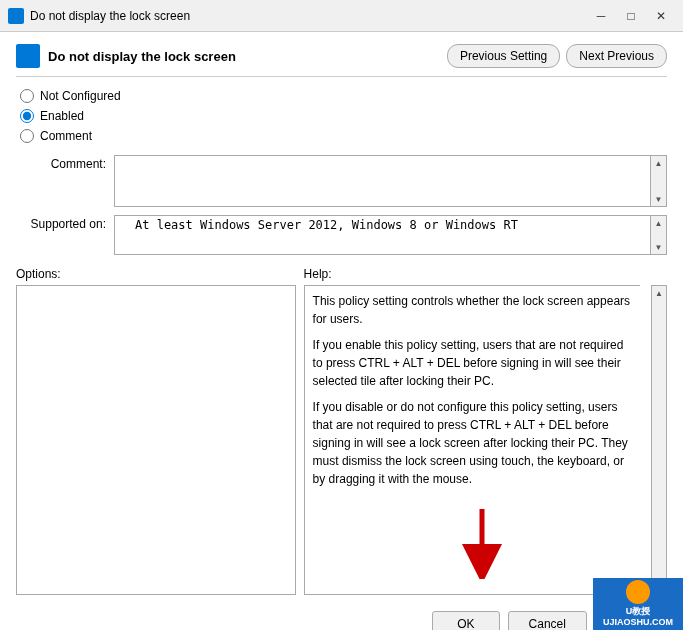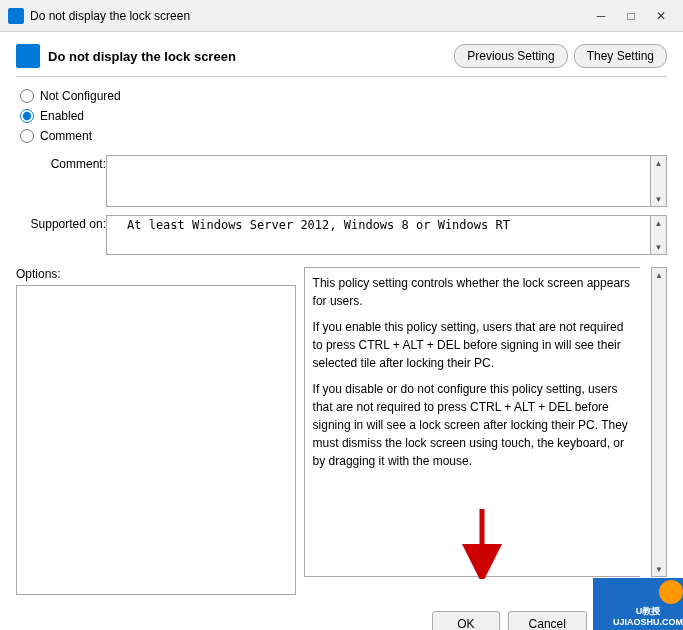--- a/index.html
+++ b/index.html
@@ -126,20 +126,21 @@
     
     .fields-section {
       display: flex;
       flex-direction: column;
       gap: 8px;
       margin-bottom: 12px;
     }
     .field-row {
       display: flex;
       align-items: flex-start;
+      gap: 8px;
     }
     .field-label {
       font-size: 12px;
       width: 90px;
       text-align: right;
       padding-top: 2px;
       flex-shrink: 0;
     }
     .field-textarea-wrapper {
       flex: 1;
@@ -264,21 +265,21 @@
     
     .watermark {
       position: fixed;
       bottom: 0;
       right: 0;
       width: 90px;
       height: 52px;
       background: #1a6bc4;
       display: flex;
       flex-direction: column;
-      align-items: flex-end;
+      align-items: center;
       justify-content: center;
       z-index: 9999;
     }
     .watermark-logo {
       width: 24px;
       height: 24px;
       background: #ff9900;
       border-radius: 50%;
       margin-bottom: 2px;
     }
@@ -307,21 +308,21 @@
 
 <div class="dialog-content">
 
   <div class="dialog-header">
     <div class="dialog-header-left">
       <div class="header-icon"></div>
       <span class="dialog-header-title">Do not display the lock screen</span>
     </div>
     <div class="dialog-header-buttons">
       <button class="header-btn">Previous Setting</button>
-      <button class="header-btn">They Setting</button>
+      <button class="header-btn">Next Previous</button>
     </div>
   </div>
 
   <div class="radio-section">
     <div class="radio-item">
       <input type="radio" name="policy" id="not-configured" style="">
       <label class="radio-label" for="not-configured">Not Configured</label>
     </div>
     <div class="radio-item">
       <input type="radio" name="policy" id="enabled" checked="" style="">
@@ -355,20 +356,21 @@
       </div>
     </div>
   </div>
 
   <div class="two-col">
     <div class="col-options">
       <div class="section-label">Options:</div>
       <div class="options-box"></div>
     </div>
     <div class="col-help">
+      <div class="section-label">Help:</div>
       <div class="help-box-wrapper">
         <div class="help-box">
           <p>This policy setting controls whether the lock screen appears for users.</p>
           <p>If you enable this policy setting, users that are not required to press CTRL + ALT + DEL before signing in will see their selected tile after locking their PC.</p>
           <p>If you disable or do not configure this policy setting, users that are not required to press CTRL + ALT + DEL before signing in will see a lock screen after locking their PC. They must dismiss the lock screen using touch, the keyboard, or by dragging it with the mouse.</p>
         </div>
         <div class="help-scrollbar">
           <div class="scrollbar-arrow">▲</div>
           <div class="scrollbar-arrow">▼</div>
         </div>

